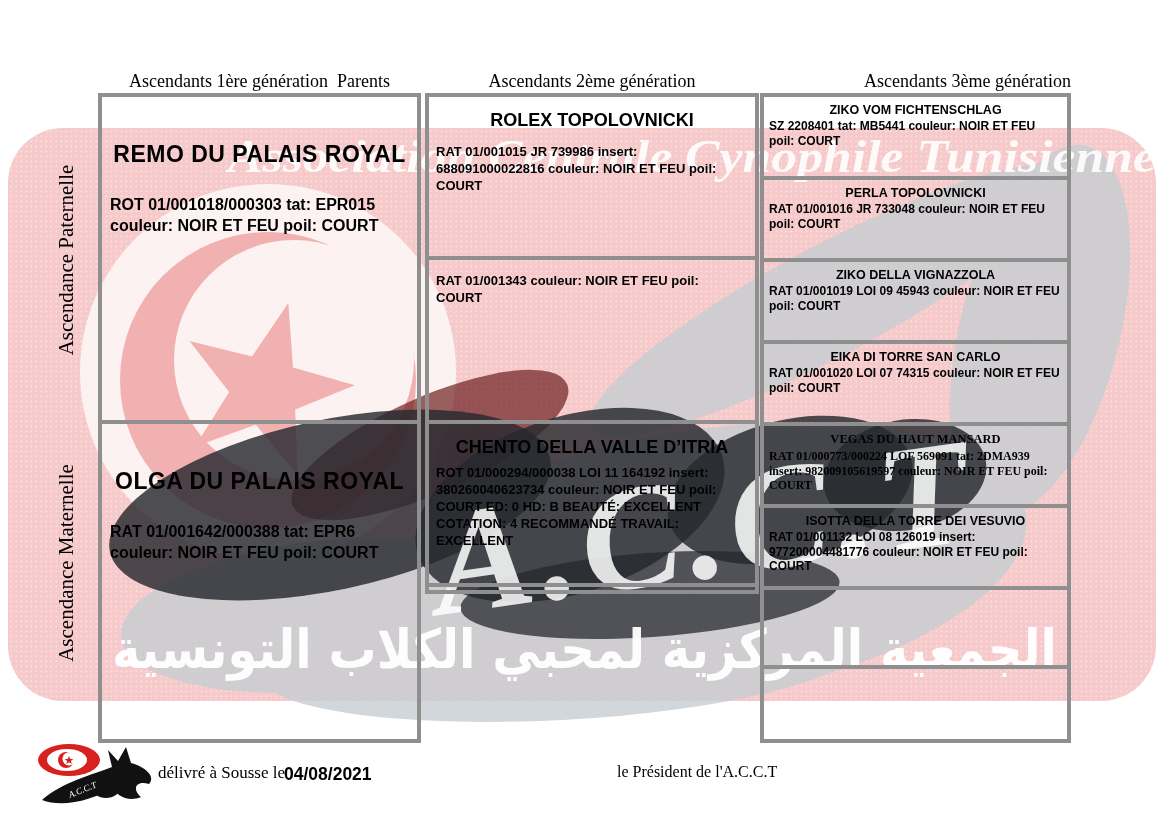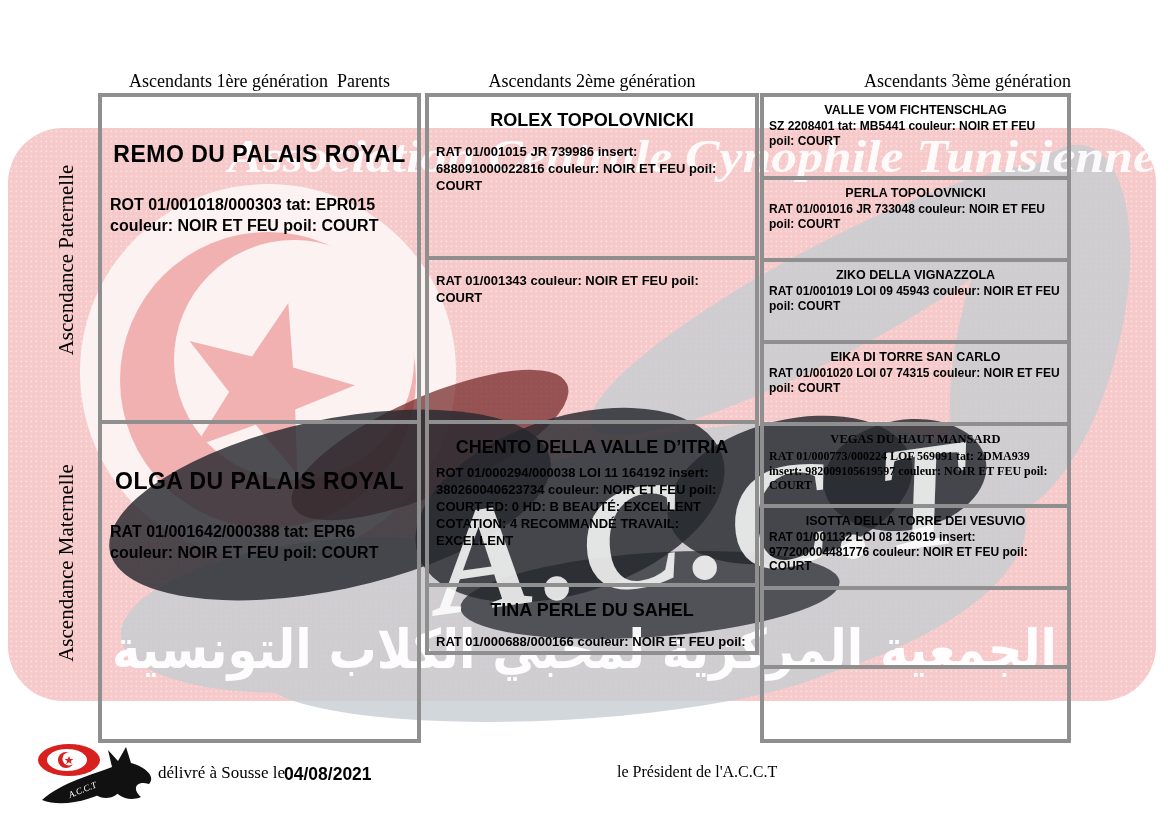--- a/index.html
+++ b/index.html
@@ -81,21 +81,21 @@
       <div class="name">REMO DU PALAIS ROYAL</div>
       <div class="details">ROT 01/001018/000303 tat: EPR015 couleur: NOIR ET FEU poil: COURT</div>
     </div>
     <div class="hdiv" style="top:323px;"></div>
     <div class="cell g1" style="top:327px;bottom:0;">
       <div class="name">OLGA DU PALAIS ROYAL</div>
       <div class="details">RAT 01/001642/000388 tat: EPR6 couleur: NOIR ET FEU poil: COURT</div>
     </div>
   </div>
 
-  <div class="col" style="left:425px;top:93px;width:334px;height:562px;">
+  <div class="col" style="left:425px;top:93px;width:334px;height:501px;">
     <div class="cell g2" style="top:0;height:159px;">
       <div class="name">ROLEX TOPOLOVNICKI</div>
       <div class="details">RAT 01/001015 JR 739986 insert: 688091000022816 couleur: NOIR ET FEU poil: COURT</div>
     </div>
     <div class="hdiv" style="top:159px;"></div>
     <div class="cell g2" style="top:163px;height:160px;">
       <div class="details">RAT 01/001343 couleur: NOIR ET FEU poil: COURT</div>
     </div>
     <div class="hdiv" style="top:323px;"></div>
     <div class="cell g2 tight" style="top:327px;height:159px;">
@@ -104,21 +104,21 @@
     </div>
     <div class="hdiv" style="top:486px;"></div>
     <div class="cell g2" style="top:490px;bottom:0;">
       <div class="name">TINA PERLE DU SAHEL</div>
       <div class="details">RAT 01/000688/000166 couleur: NOIR ET FEU poil: COURT</div>
     </div>
   </div>
 
   <div class="col" style="left:760px;top:93px;width:311px;height:650px;">
     <div class="cell g3" style="top:0;height:79px;">
-      <div class="name">VALLE  VOM  FICHTENSCHLAG</div>
+      <div class="name">ZIKO  VOM  FICHTENSCHLAG</div>
       <div class="details">SZ 2208401 tat: MB5441 couleur: NOIR ET FEU poil: COURT</div>
     </div>
     <div class="hdiv" style="top:79px;"></div>
     <div class="cell g3" style="top:83px;height:60px;">
       <div class="name">PERLA TOPOLOVNICKI</div>
       <div class="details">RAT 01/001016 JR 733048 couleur: NOIR ET FEU poil: COURT</div>
     </div>
     <div class="hdiv" style="top:161px;"></div>
     <div class="cell g3" style="top:165px;height:78px;">
       <div class="name">ZIKO  DELLA VIGNAZZOLA</div>

